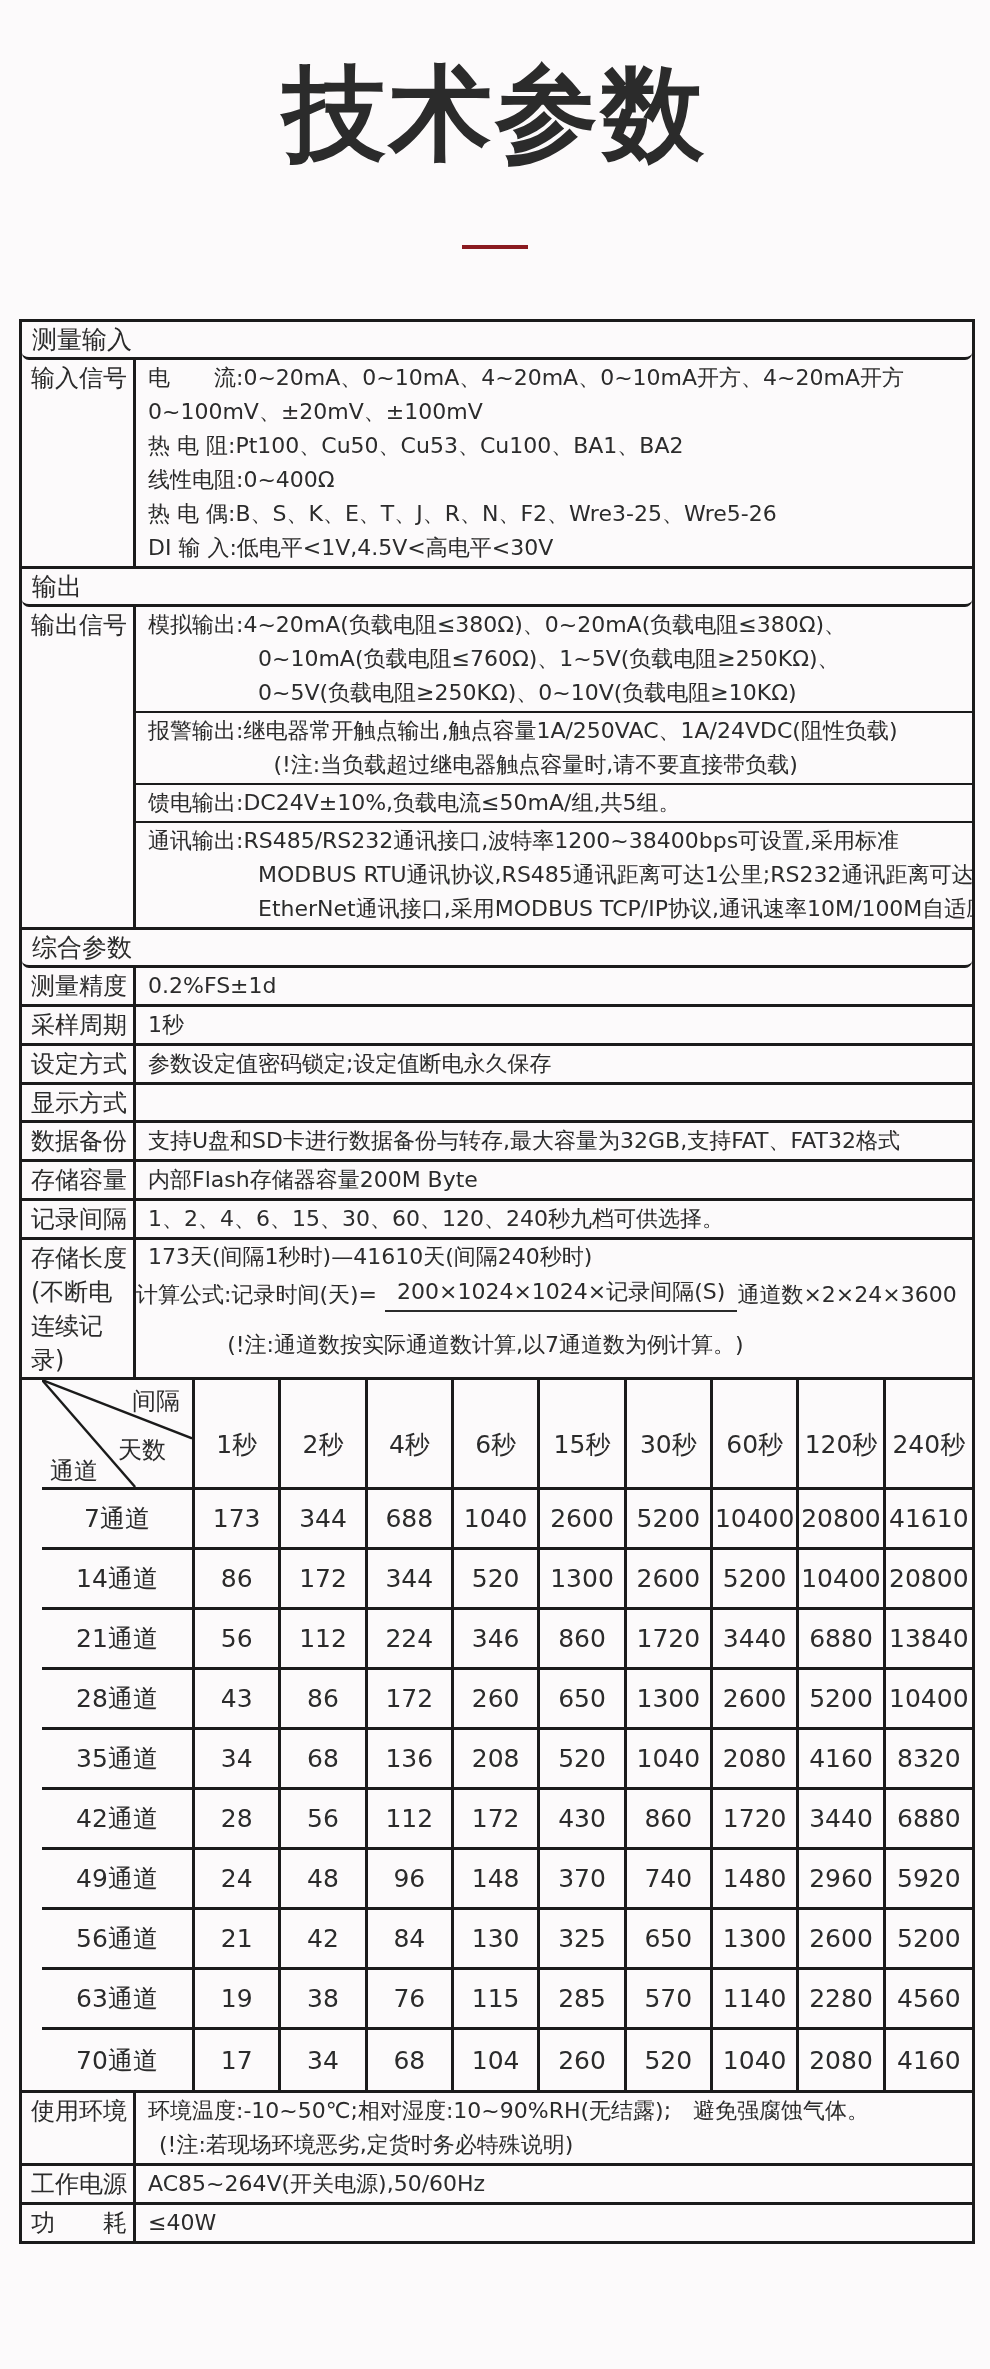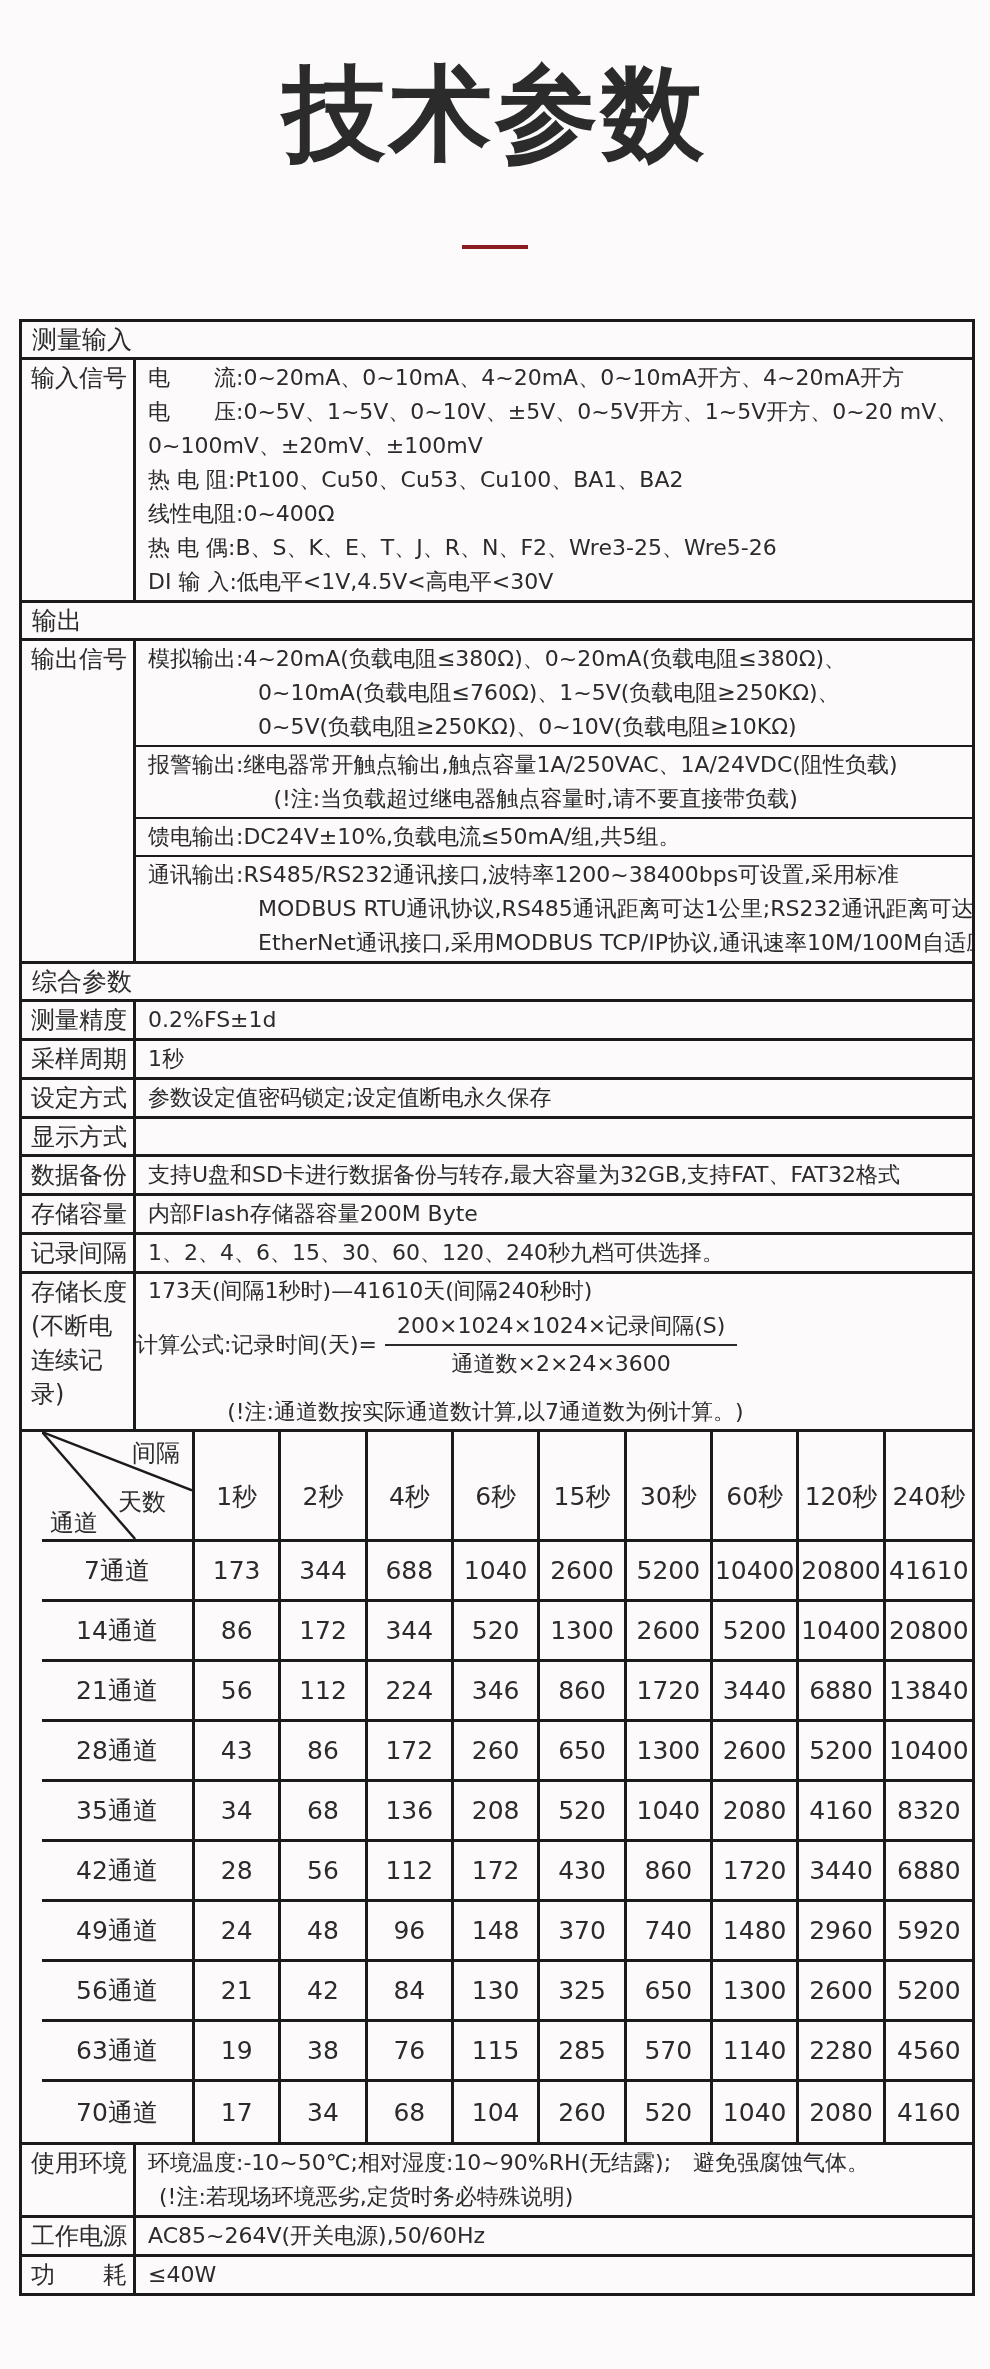--- a/index.html
+++ b/index.html
@@ -25,21 +25,21 @@
     margin:62px auto 0;
   }
   .sheet{
     width:956px;margin:70px 15px 0 19px;
     border:3px solid var(--line);
   }
   
   .section-row{
     border-bottom:3px solid var(--line);
     padding:2px 0 1px 10px;
-    font-size:25px;line-height:32px;
+    font-size:25px;line-height:32px;border-radius:7px;
   }
   
   .pair-row{display:flex;border-bottom:3px solid var(--line);}
   .sheet > :last-child{border-bottom:none;justify-content:flex-end;}
   .label-cell{
     flex:0 0 114px;width:114px;
     border-right:3px solid var(--line);
     padding:1px 2px 0 9px;
     font-size:24px;line-height:34px;
   }
@@ -54,21 +54,21 @@
   .ind1{padding-left:calc(12px + 5em);}
   .ind2{padding-left:calc(12px + 5.7em);}
   .ind3{padding-left:calc(12px + 3.6em);margin-top:16px;}
   .ind4{padding-left:calc(12px + 0.5em);}
   
   .formula{
     display:flex;align-items:center;
     margin:3px 0 2px;
     font-size:22px;line-height:30px;white-space:nowrap;
   }
-  .fraction{display:inline-flex;flex-direction:column;text-align:center;margin-left:8px;}
+  .fraction{display:inline-flex;flex-direction:row;text-align:center;margin-left:8px;}
   .numerator{padding:0 12px 3px;border-bottom:2px solid var(--ink);}
   .denominator{padding-top:3px;}
   
   .channel-grid{
     display:grid;
     grid-template-columns:153px repeat(9,1fr);
     grid-template-rows:110px repeat(10,60px);
     border-bottom:3px solid var(--line);
     padding-left:20px;
   }
@@ -96,21 +96,20 @@
 <h1 class="page-title">技术参数</h1>
 <div class="accent-line"></div>
 
 <div class="sheet">
     <div class="section-row"><span class="section-label">测量输入</span></div>
     <div class="pair-row">
       <div class="label-cell">输入信号</div>
       <div class="content-cell">
         <div class="sub-block">
           <div class="line">电　　流:0~20mA、0~10mA、4~20mA、0~10mA开方、4~20mA开方</div>
-          <div class="line">电　　压:0~5V、1~5V、0~10V、±5V、0~5V开方、1~5V开方、0~20 mV、</div>
           <div class="line">0~100mV、±20mV、±100mV</div>
           <div class="line">热 电 阻:Pt100、Cu50、Cu53、Cu100、BA1、BA2</div>
           <div class="line">线性电阻:0~400Ω</div>
           <div class="line">热 电 偶:B、S、K、E、T、J、R、N、F2、Wre3-25、Wre5-26</div>
           <div class="line">DI 输 入:低电平&lt;1V,4.5V&lt;高电平&lt;30V</div>
         </div>
       </div>
     </div>
     <div class="section-row"><span class="section-label">输出</span></div>
     <div class="pair-row">

